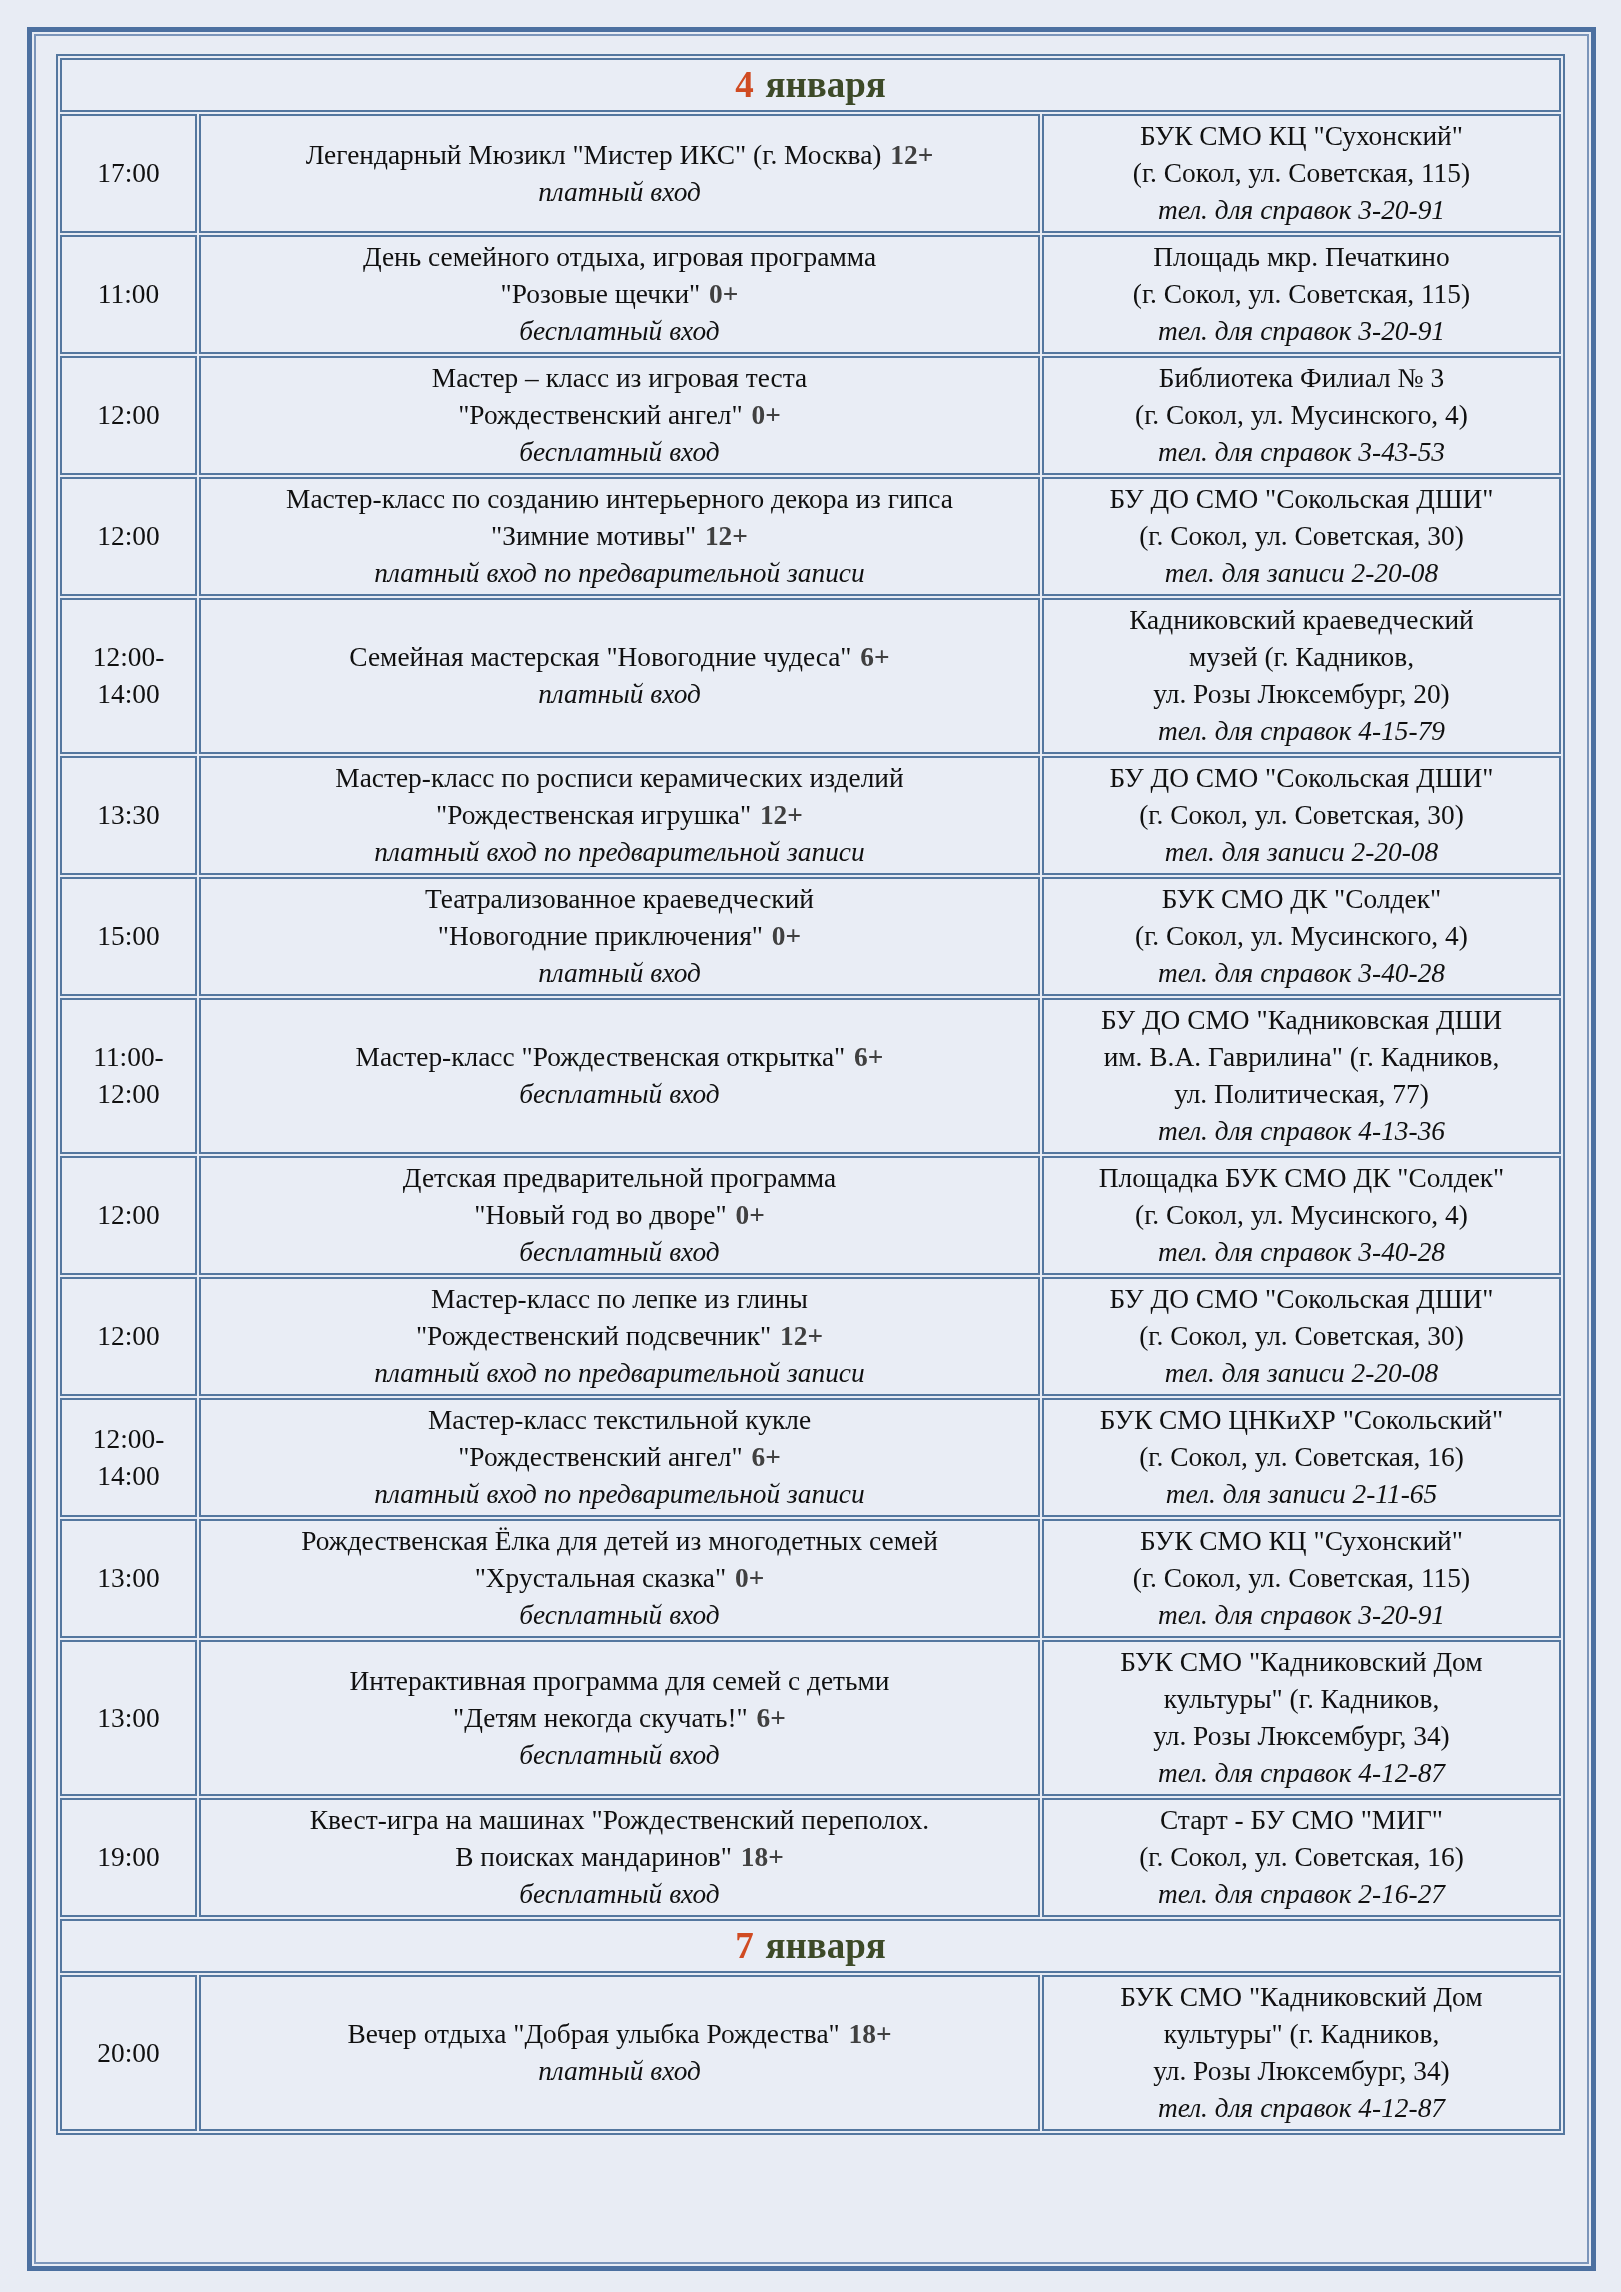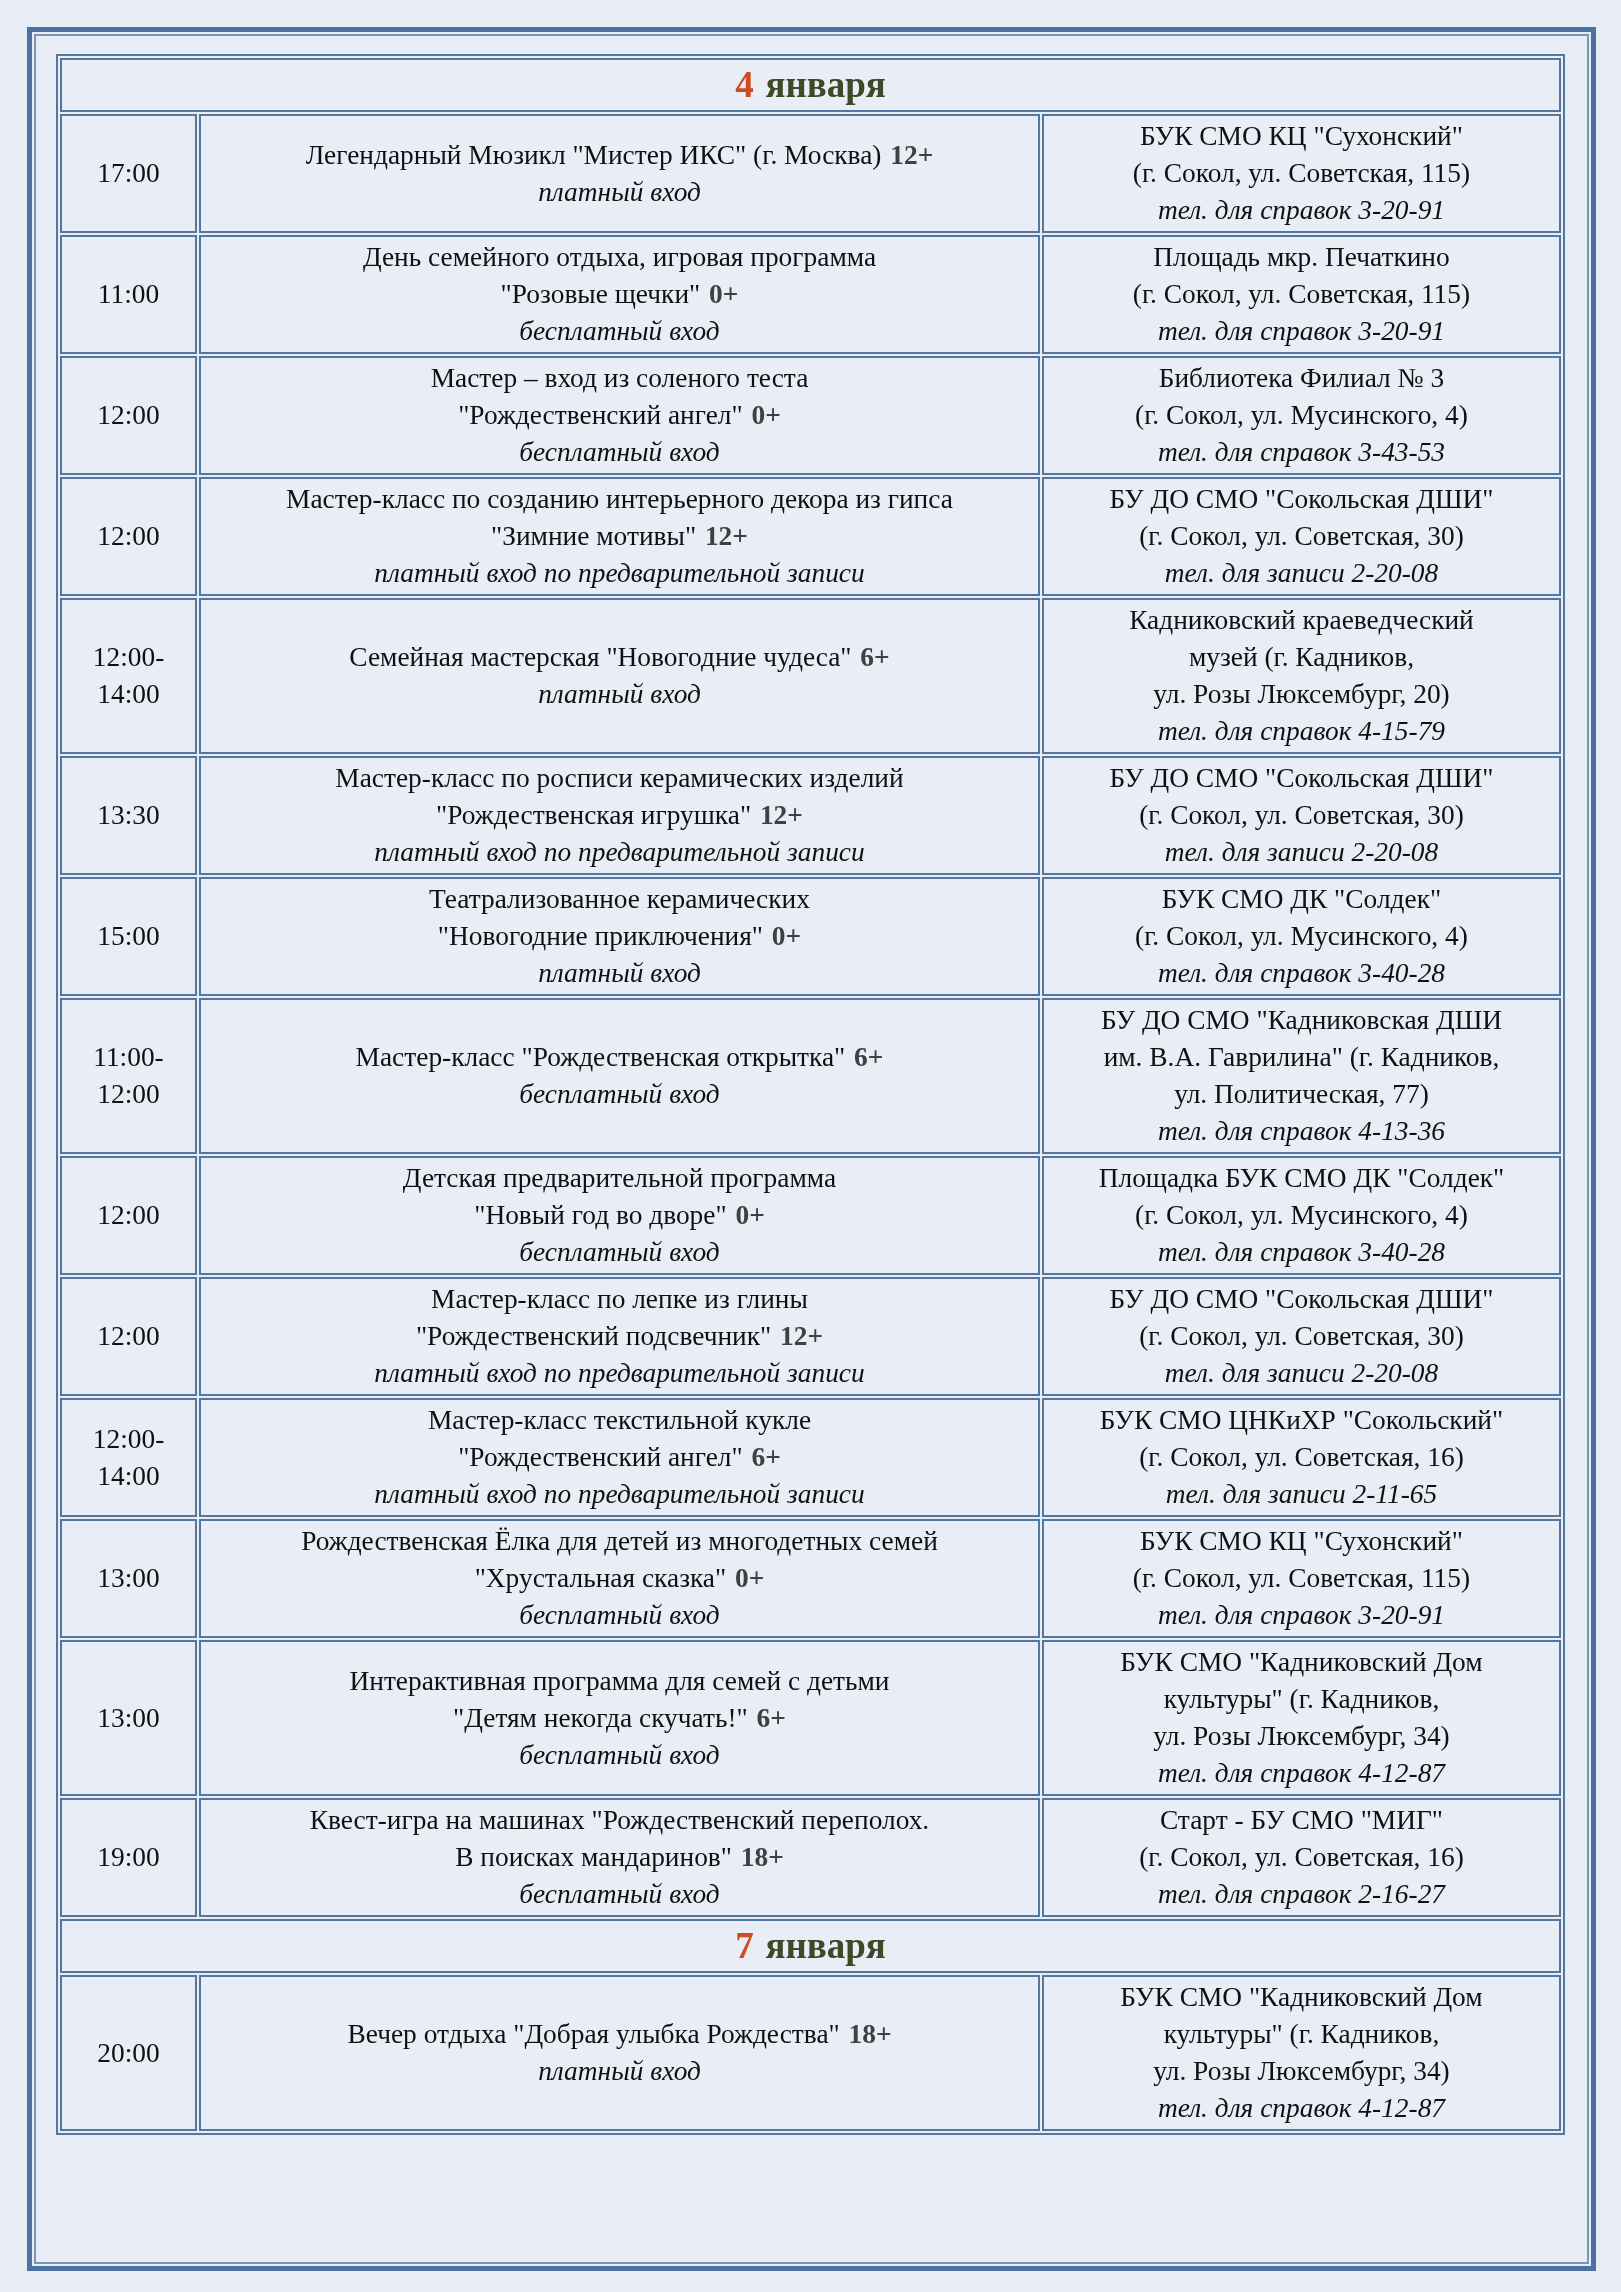--- a/index.html
+++ b/index.html
@@ -85,21 +85,21 @@
       <td class="loc">
         <div class="ll">Площадь мкр. Печаткино</div>
         <div class="ll">(г. Сокол, ул. Советская, 115)</div>
         <div class="ll phone">тел. для справок 3-20-91</div>
       </td>
     </tr>
 
     <tr class="event-row">
       <td class="time">12:00</td>
       <td class="desc">
-        <div class="tl"><span>Мастер – вход из соленого теста</span></div>
+        <div class="tl"><span>Мастер – класс из игровая теста</span></div>
         <div class="tl"><span>"Рождественский ангел"</span><span class="age">0+</span></div>
         <div class="note">бесплатный вход</div>
       </td>
       <td class="loc">
         <div class="ll">Библиотека Филиал № 3</div>
         <div class="ll">(г. Сокол, ул. Мусинского, 4)</div>
         <div class="ll phone">тел. для справок 3-43-53</div>
       </td>
     </tr>
 
@@ -141,21 +141,21 @@
       <td class="loc">
         <div class="ll">БУ ДО СМО "Сокольская ДШИ"</div>
         <div class="ll">(г. Сокол, ул. Советская, 30)</div>
         <div class="ll phone">тел. для записи 2-20-08</div>
       </td>
     </tr>
 
     <tr class="event-row">
       <td class="time">15:00</td>
       <td class="desc">
-        <div class="tl"><span>Театрализованное керамических</span></div>
+        <div class="tl"><span>Театрализованное краеведческий</span></div>
         <div class="tl"><span>"Новогодние приключения"</span><span class="age">0+</span></div>
         <div class="note">платный вход</div>
       </td>
       <td class="loc">
         <div class="ll">БУК СМО ДК "Солдек"</div>
         <div class="ll">(г. Сокол, ул. Мусинского, 4)</div>
         <div class="ll phone">тел. для справок 3-40-28</div>
       </td>
     </tr>
 

